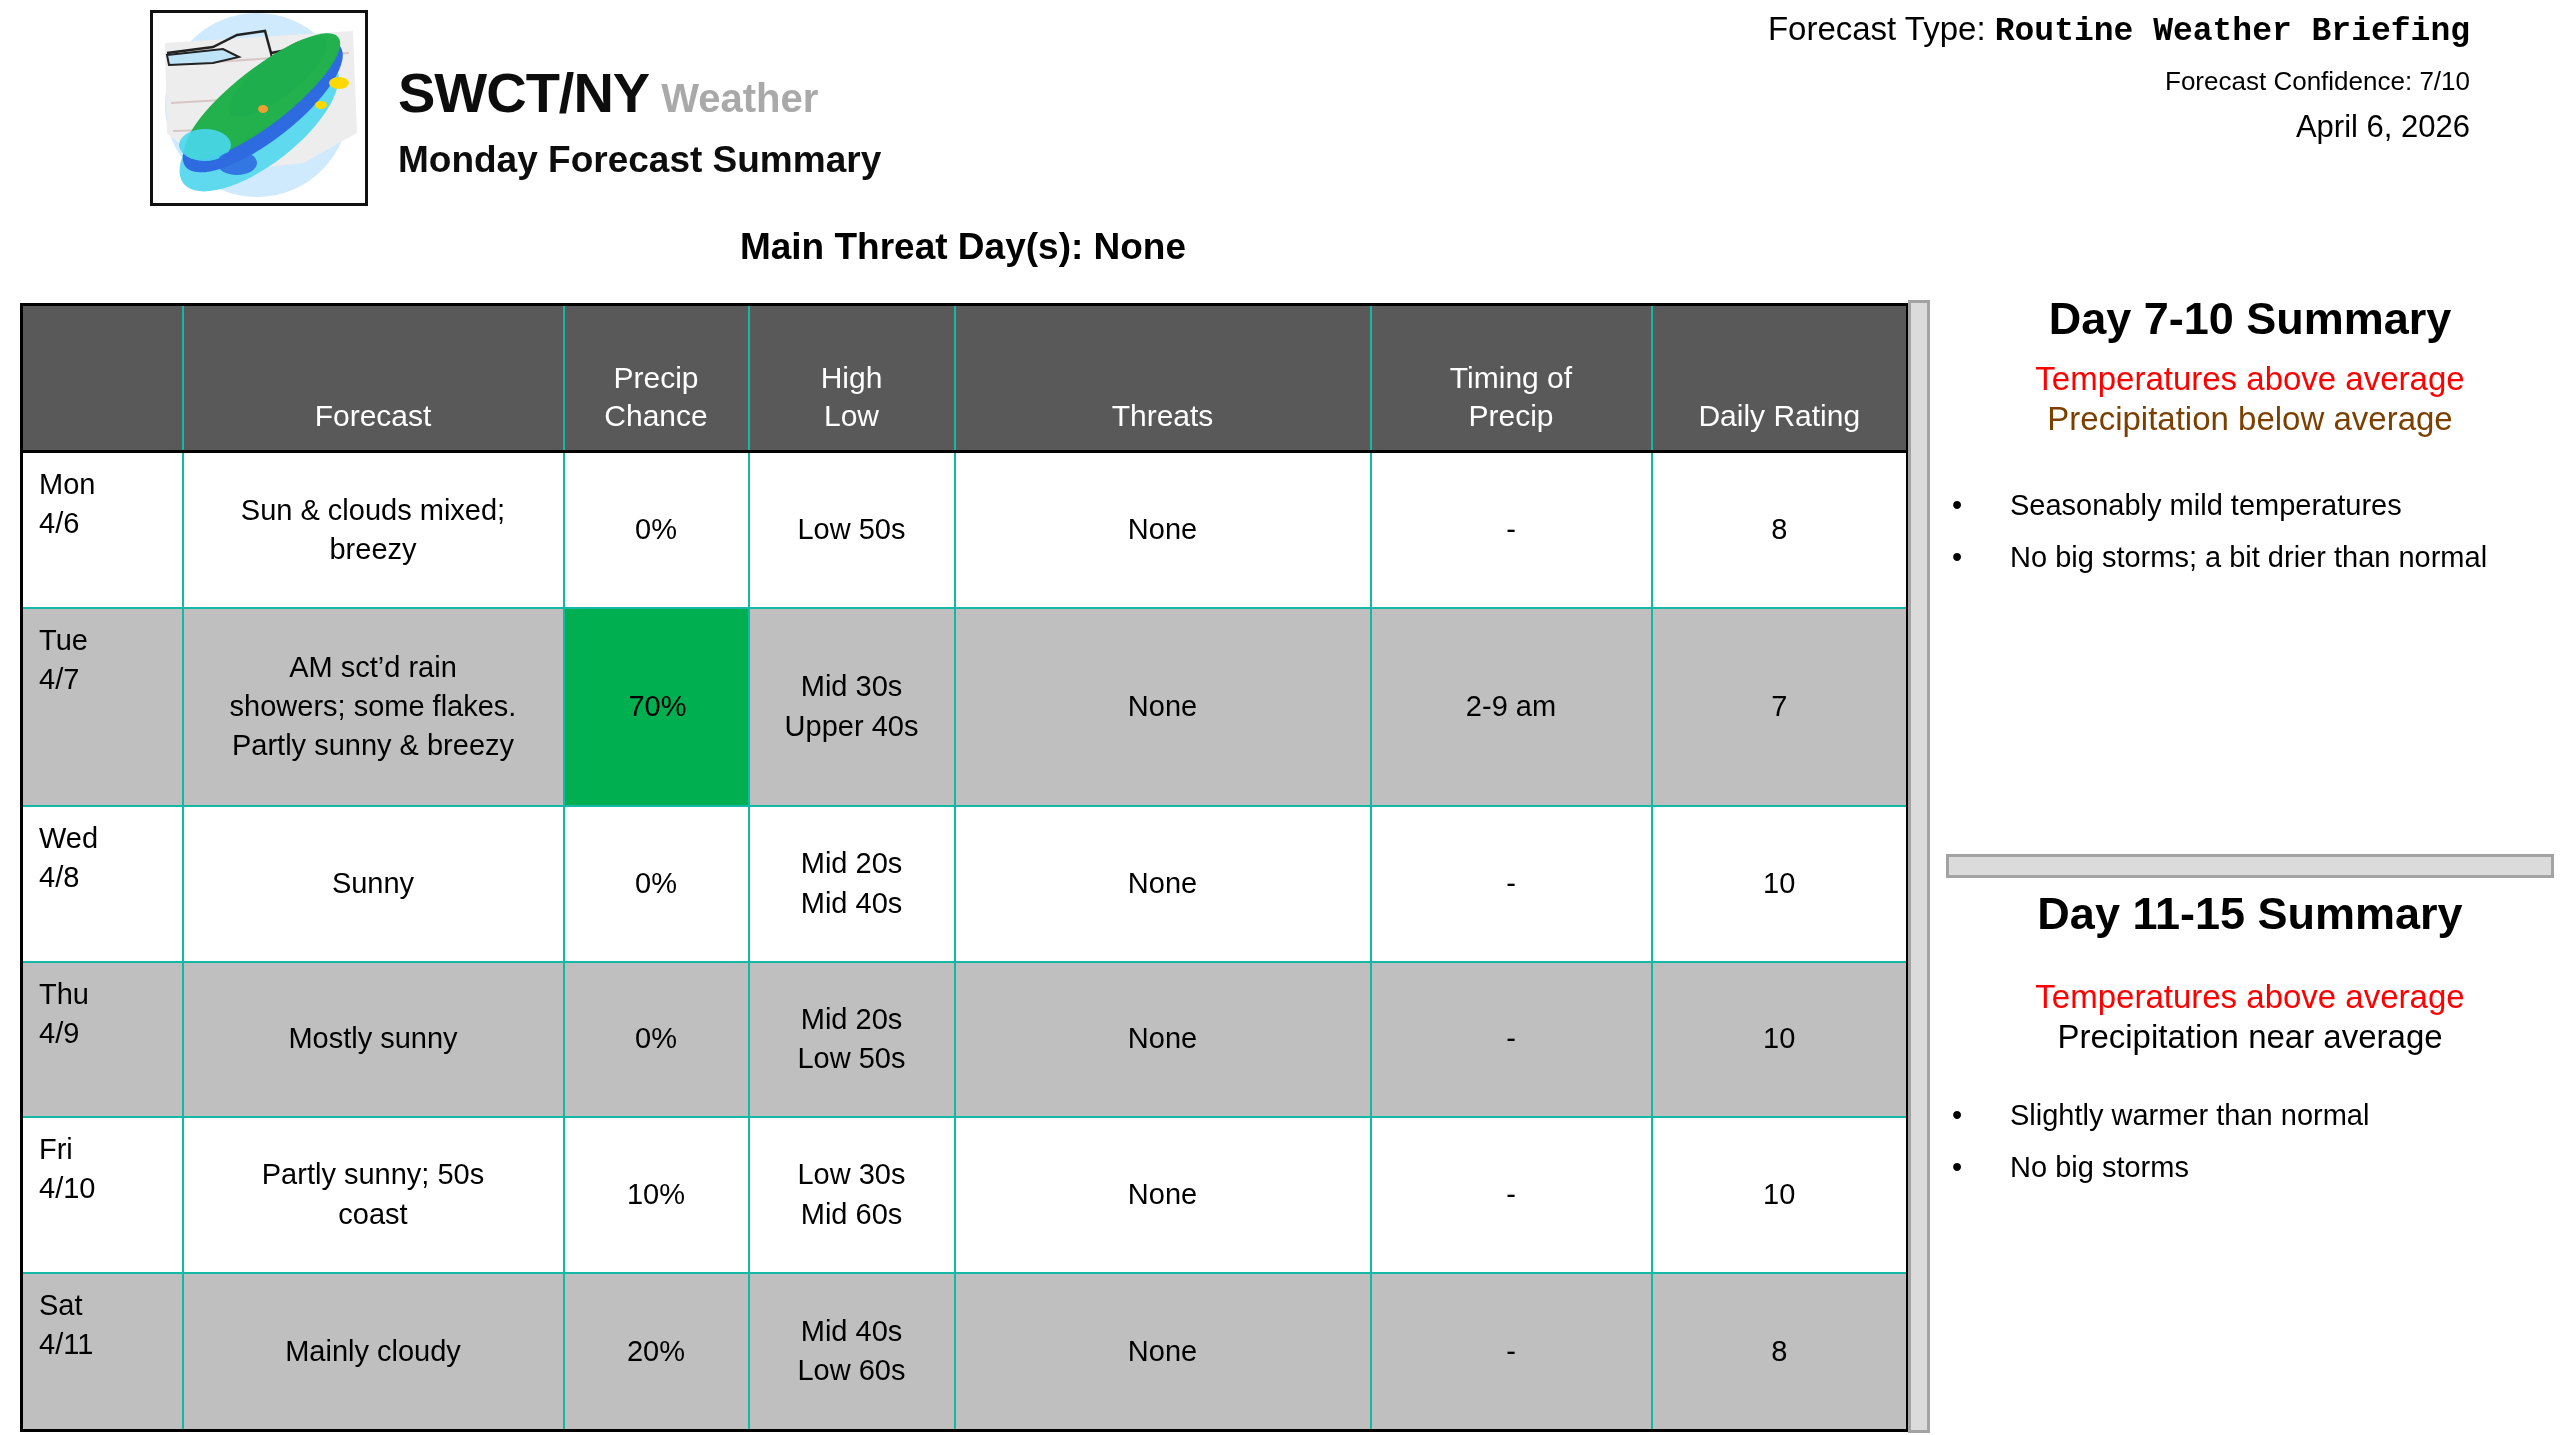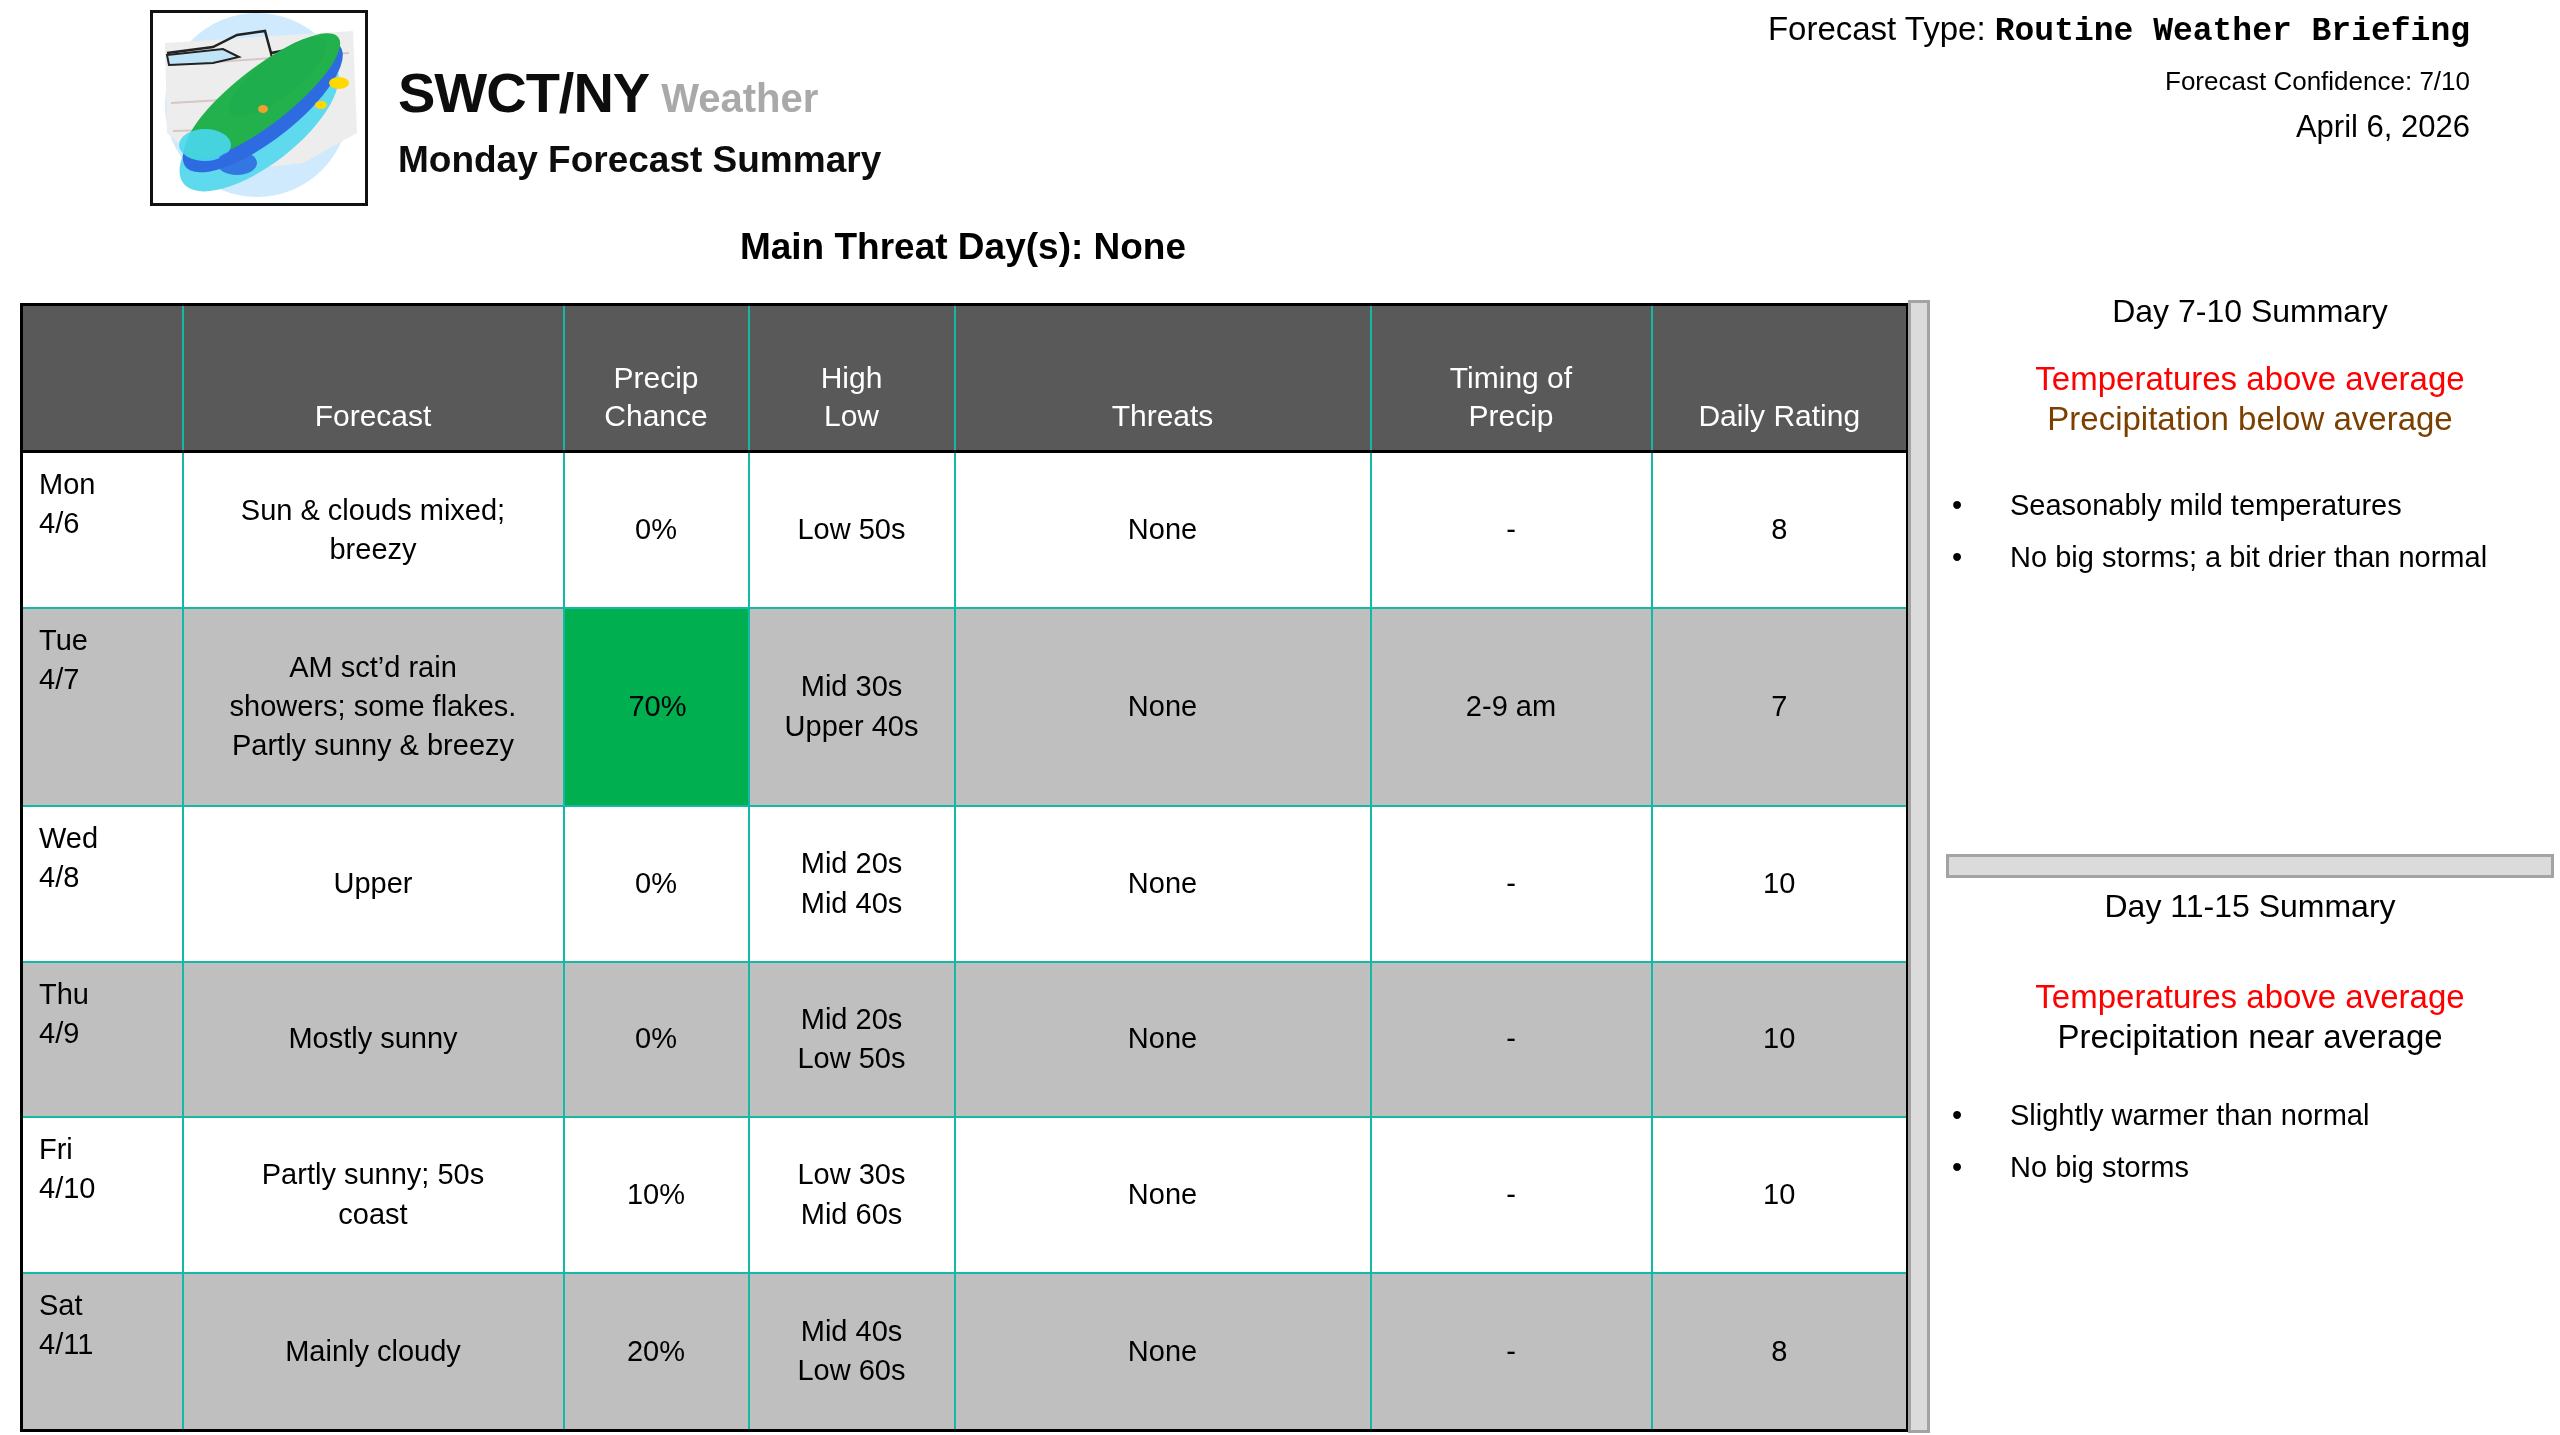--- a/index.html
+++ b/index.html
@@ -53,21 +53,21 @@
   
   .vbar{
     position:absolute;left:1908px;top:300px;width:22px;height:1133px;
     background:#DBDBDB;border:3px solid #A3A3A3;box-sizing:border-box;
   }
   .hbar{
     position:absolute;left:1946px;top:854px;width:608px;height:24px;
     background:#DBDBDB;border:3px solid #A3A3A3;box-sizing:border-box;
   }
   
-  .sum-title{position:absolute;left:1940px;width:620px;text-align:center;font-size:32px;font-weight:normal;}
+  .sum-title{position:absolute;left:1940px;width:620px;text-align:center;font-size:45px;font-weight:bold;}
   .sum-line{position:absolute;left:1940px;width:620px;text-align:center;font-size:33px;}
   .bullets{position:absolute;left:1952px;width:600px;}
   .bullet-row{display:flex;align-items:flex-start;margin-bottom:13px;font-size:29px;line-height:1.35;}
   .bullet-marker{width:58px;flex:0 0 58px;font-size:29px;}
   #s1-title{top:293px;} #s1-temp{top:360px;} #s1-precip{top:400px;} #s1-bullets{top:486px;}
   #s2-title{top:888px;} #s2-temp{top:978px;} #s2-precip{top:1018px;} #s2-bullets{top:1096px;}
 </style>
 </head>
 <body>
 
@@ -158,21 +158,21 @@
           <td style="background: rgb(0, 176, 80); padding-left: 11px;">70%</td>
           <td class="pre">Mid 30s
 Upper 40s</td>
           <td>None</td>
           <td>2-9 am</td>
           <td>7</td>
         </tr>
         <tr style="height: 156px;">
           <td class="day pre">Wed
 4/8</td>
-          <td class="forecast-cell">Upper</td>
+          <td class="forecast-cell">Sunny</td>
           <td>0%</td>
           <td class="pre">Mid 20s
 Mid 40s</td>
           <td>None</td>
           <td>-</td>
           <td>10</td>
         </tr>
         <tr class="alt" style="height: 155px;">
           <td class="day pre">Thu
 4/9</td>

